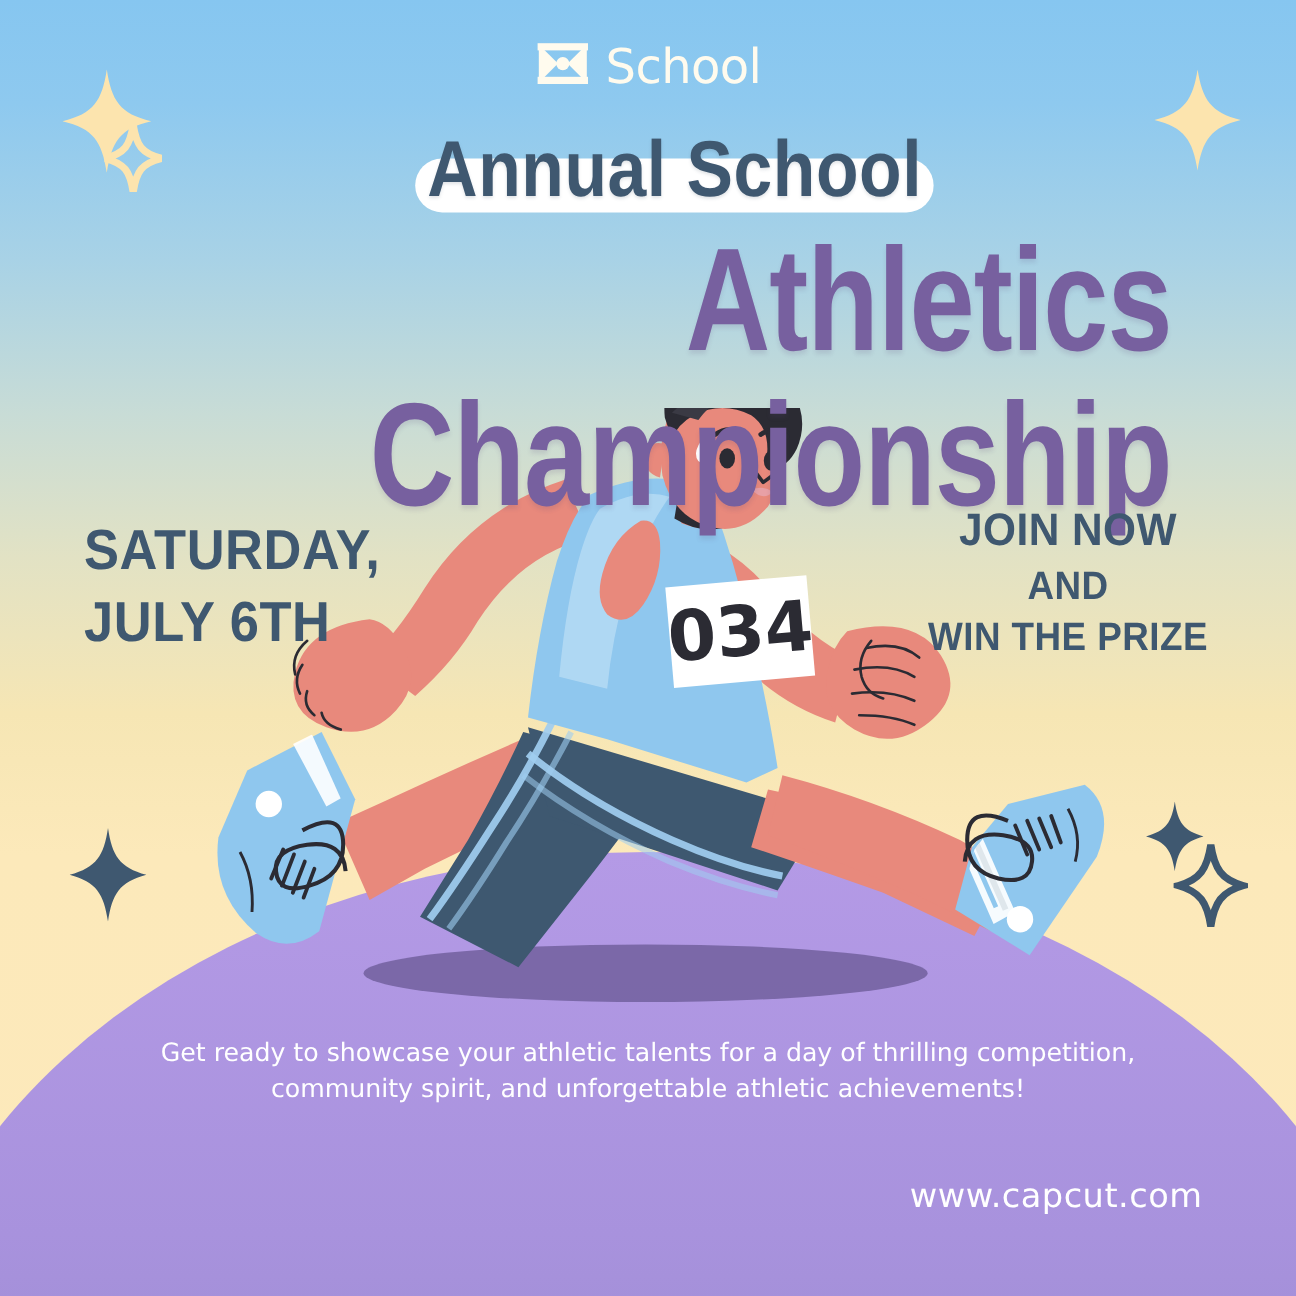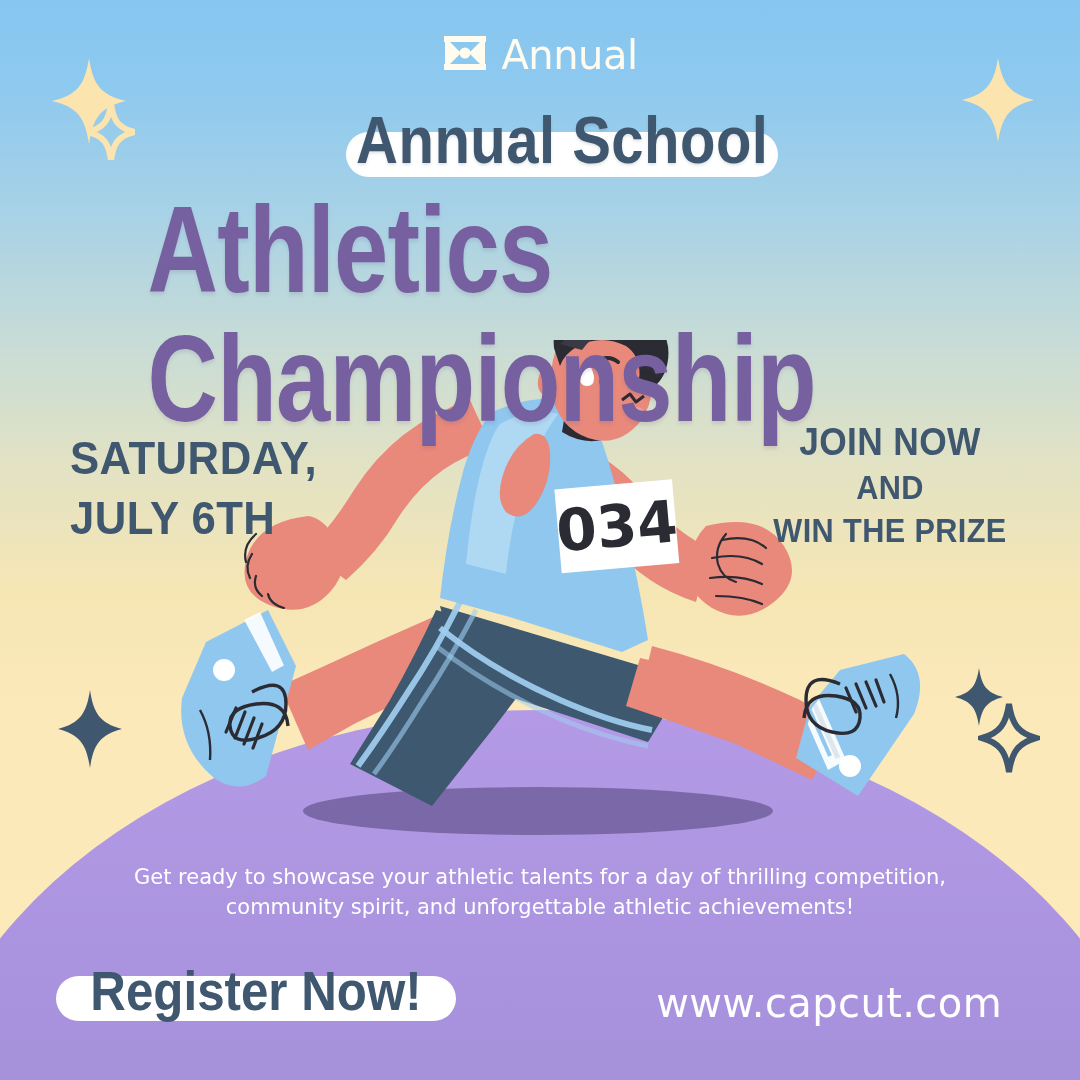--- a/index.html
+++ b/index.html
@@ -60,21 +60,21 @@
     letter-spacing:-.5px;
     font-weight:400;
     font-family:"DejaVu Sans", sans-serif;
     line-height:1;
   }
 
   
   .head-wrap{
     position:absolute;
     left:0;right:0;top:96px;
-    text-align:left;
+    text-align:right;
     padding-left:44px;
   }
   .pill-row{
     position:relative;
     height:88px;
     display:flex;align-items:center;justify-content:center;
   }
   .pill{
     position:absolute;
     left:50%;top:36px;
@@ -171,21 +171,21 @@
     font-weight:700;
     letter-spacing:0px;
     line-height:1;
     font-family:"Liberation Sans Narrow","Liberation Sans", sans-serif;
     white-space:nowrap;
   }
   .site-url{
     position:absolute;
     right:78px;top:980px;
     color:#ffffff;
-    font-size:40px;
+    font-size:28px;
     letter-spacing:.4px;
     font-family:"DejaVu Sans", sans-serif;
   }
 
   
   .runner{
     position:absolute;
     left:140px;top:340px;
     width:800px;height:470px;
   }
@@ -356,21 +356,21 @@
   <div class="logo">
     <span class="logo-mark">
       <svg width="46" height="38" viewBox="0 0 46 38">
         <path d="M3 3 L3 35 L19 19 Z" fill="#fffbee"></path>
         <path d="M43 3 L43 35 L27 19 Z" fill="#fffbee"></path>
         <rect x="2" y="2" width="42" height="6" fill="#fffbee"></rect>
         <rect x="2" y="30" width="42" height="6" fill="#fffbee"></rect>
         <circle cx="23" cy="19" r="5.5" fill="#fffbee"></circle>
       </svg>
     </span>
-    <span class="logo-text">Annual</span>
+    <span class="logo-text">School</span>
   </div>
 
   <div class="head-wrap">
     <div class="pill-row">
       <span class="pill"></span>
       <span class="line1">Annual School</span>
     </div>
     <div class="line2">Athletics Championship</div>
   </div>
 
@@ -380,20 +380,16 @@
   </div>
 
   <div class="join-block">
     <div class="join-1">JOIN NOW</div>
     <div class="join-2">AND</div>
     <div class="join-3">WIN THE PRIZE</div>
   </div>
 
   <div class="body-copy">Get ready to showcase your athletic talents for a day of thrilling competition, community spirit, and unforgettable athletic achievements!</div>
 
-  <div class="reg-wrap">
-    <span class="reg-pill"></span>
-    <span class="reg-text">Register Now!</span>
-  </div>
 
   <div class="site-url">www.capcut.com</div>
 
 </div>
 
 </body></html>

